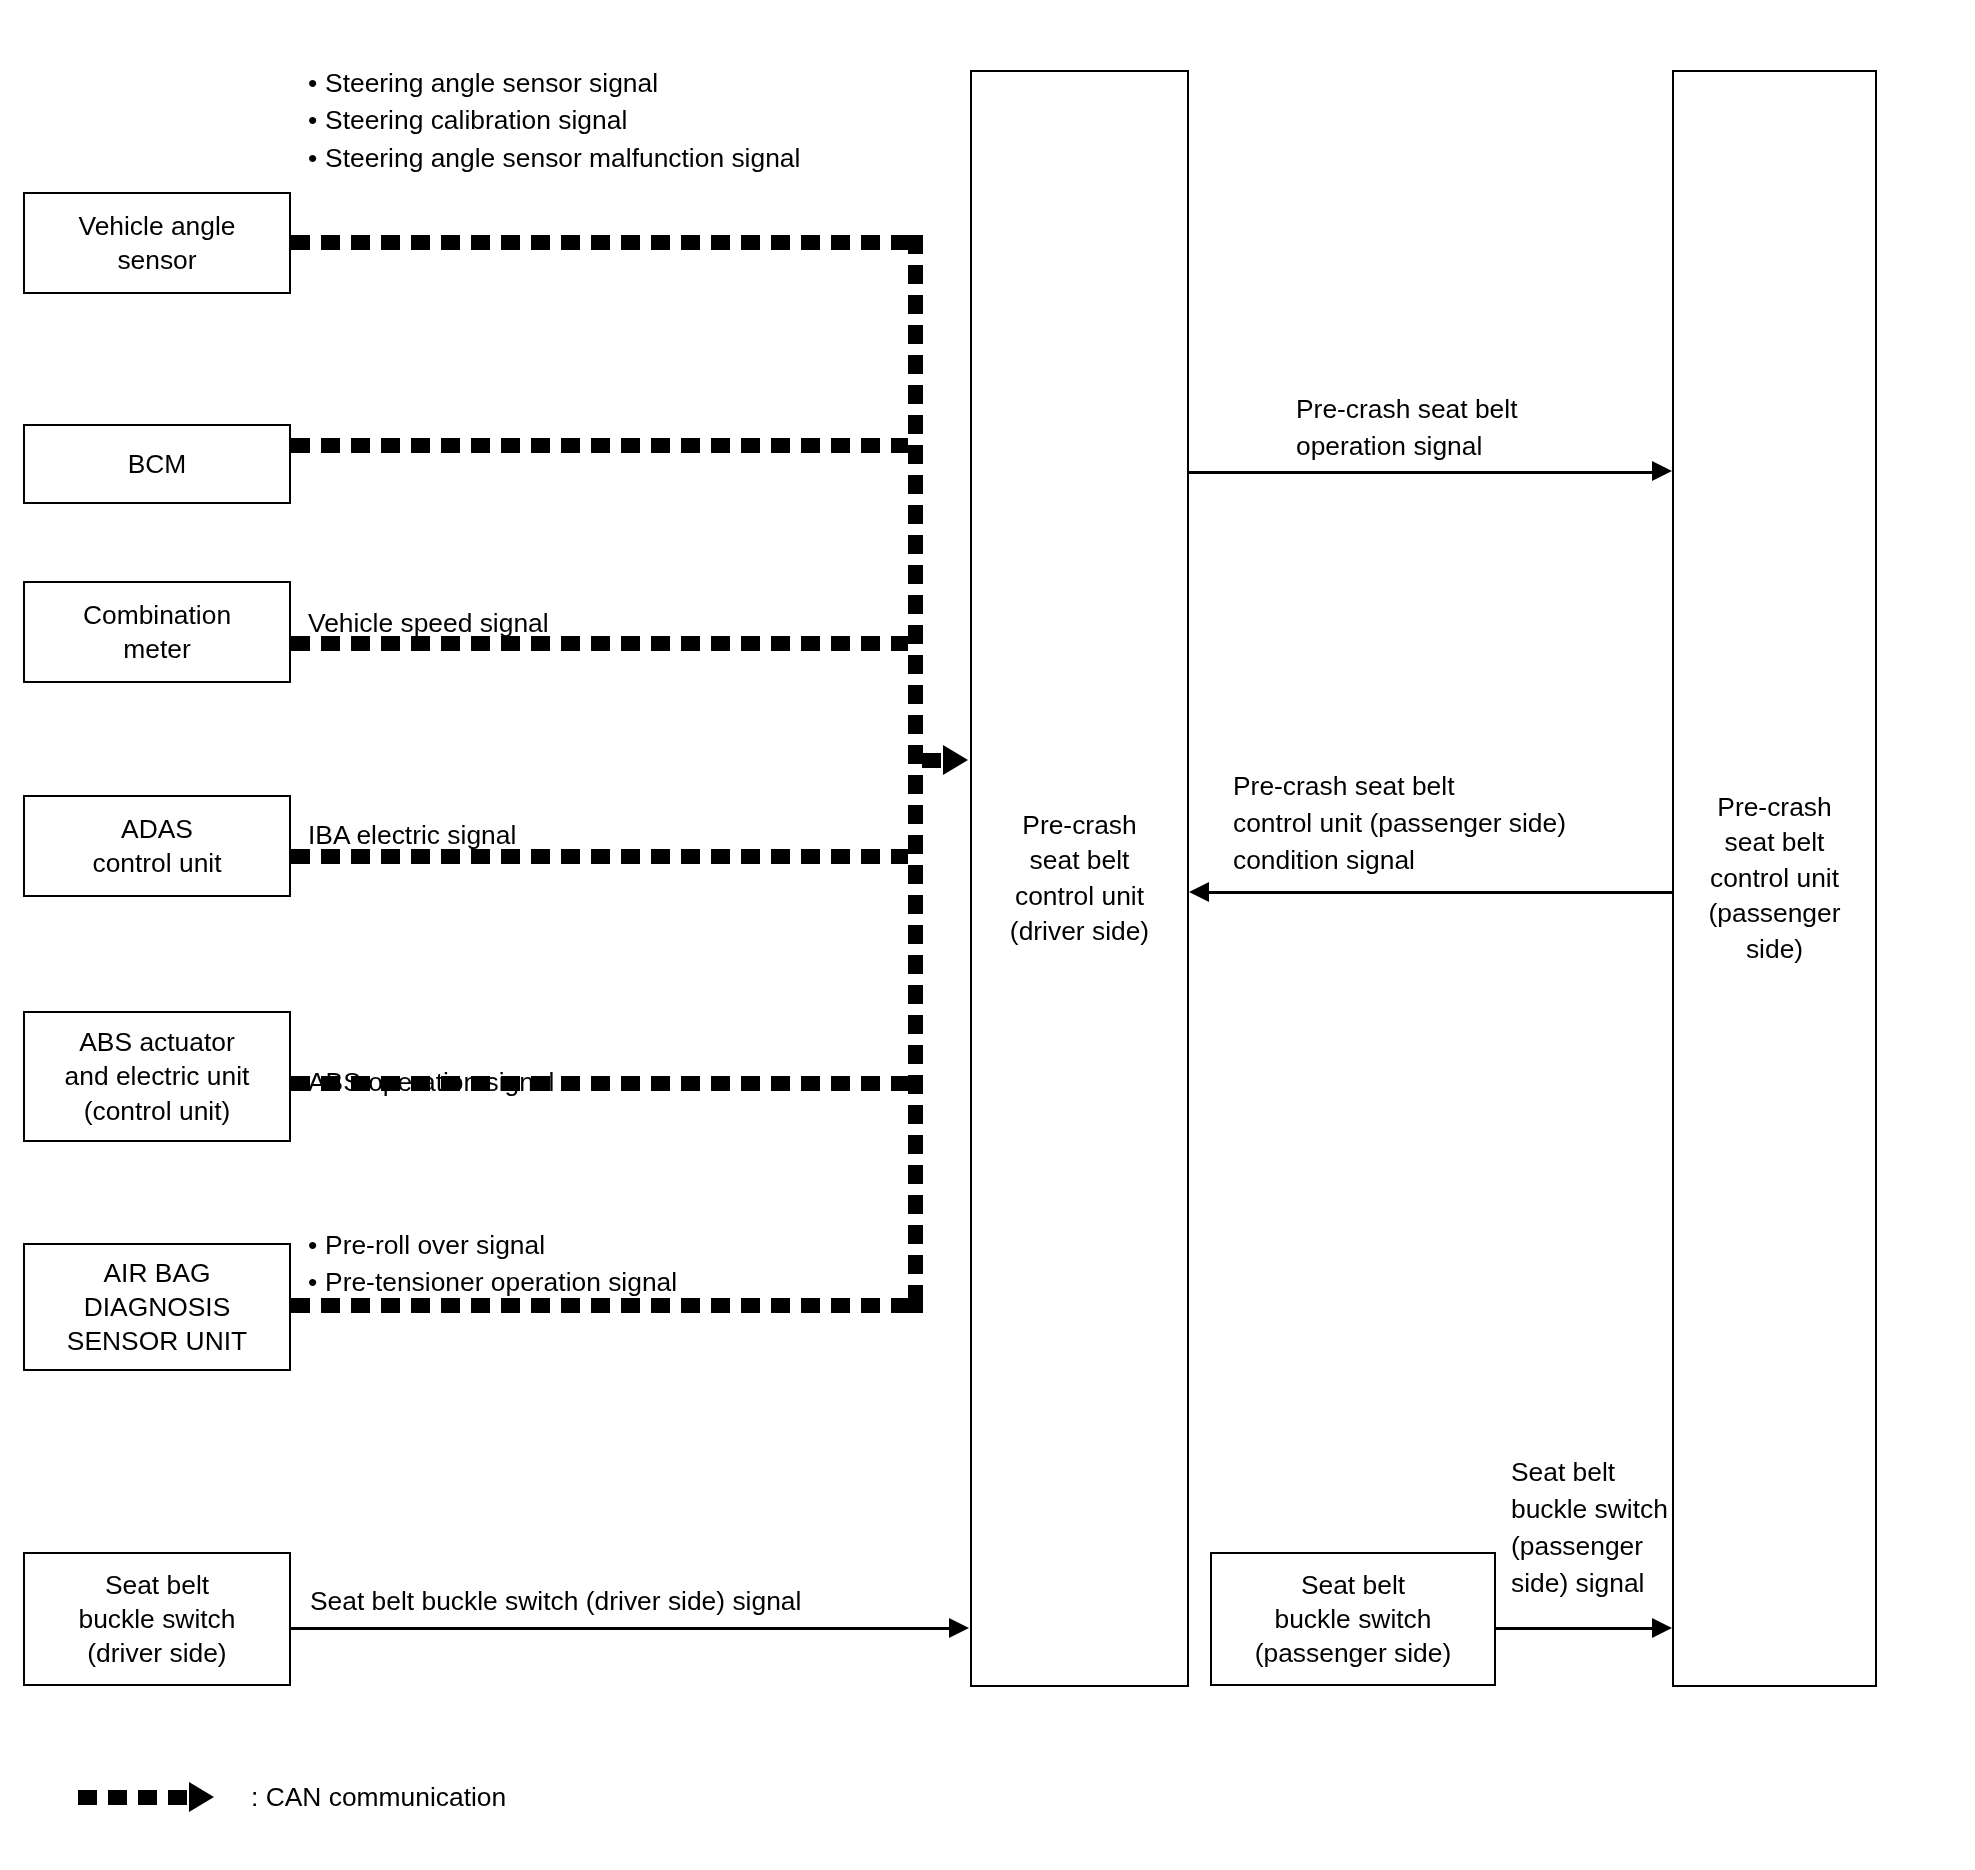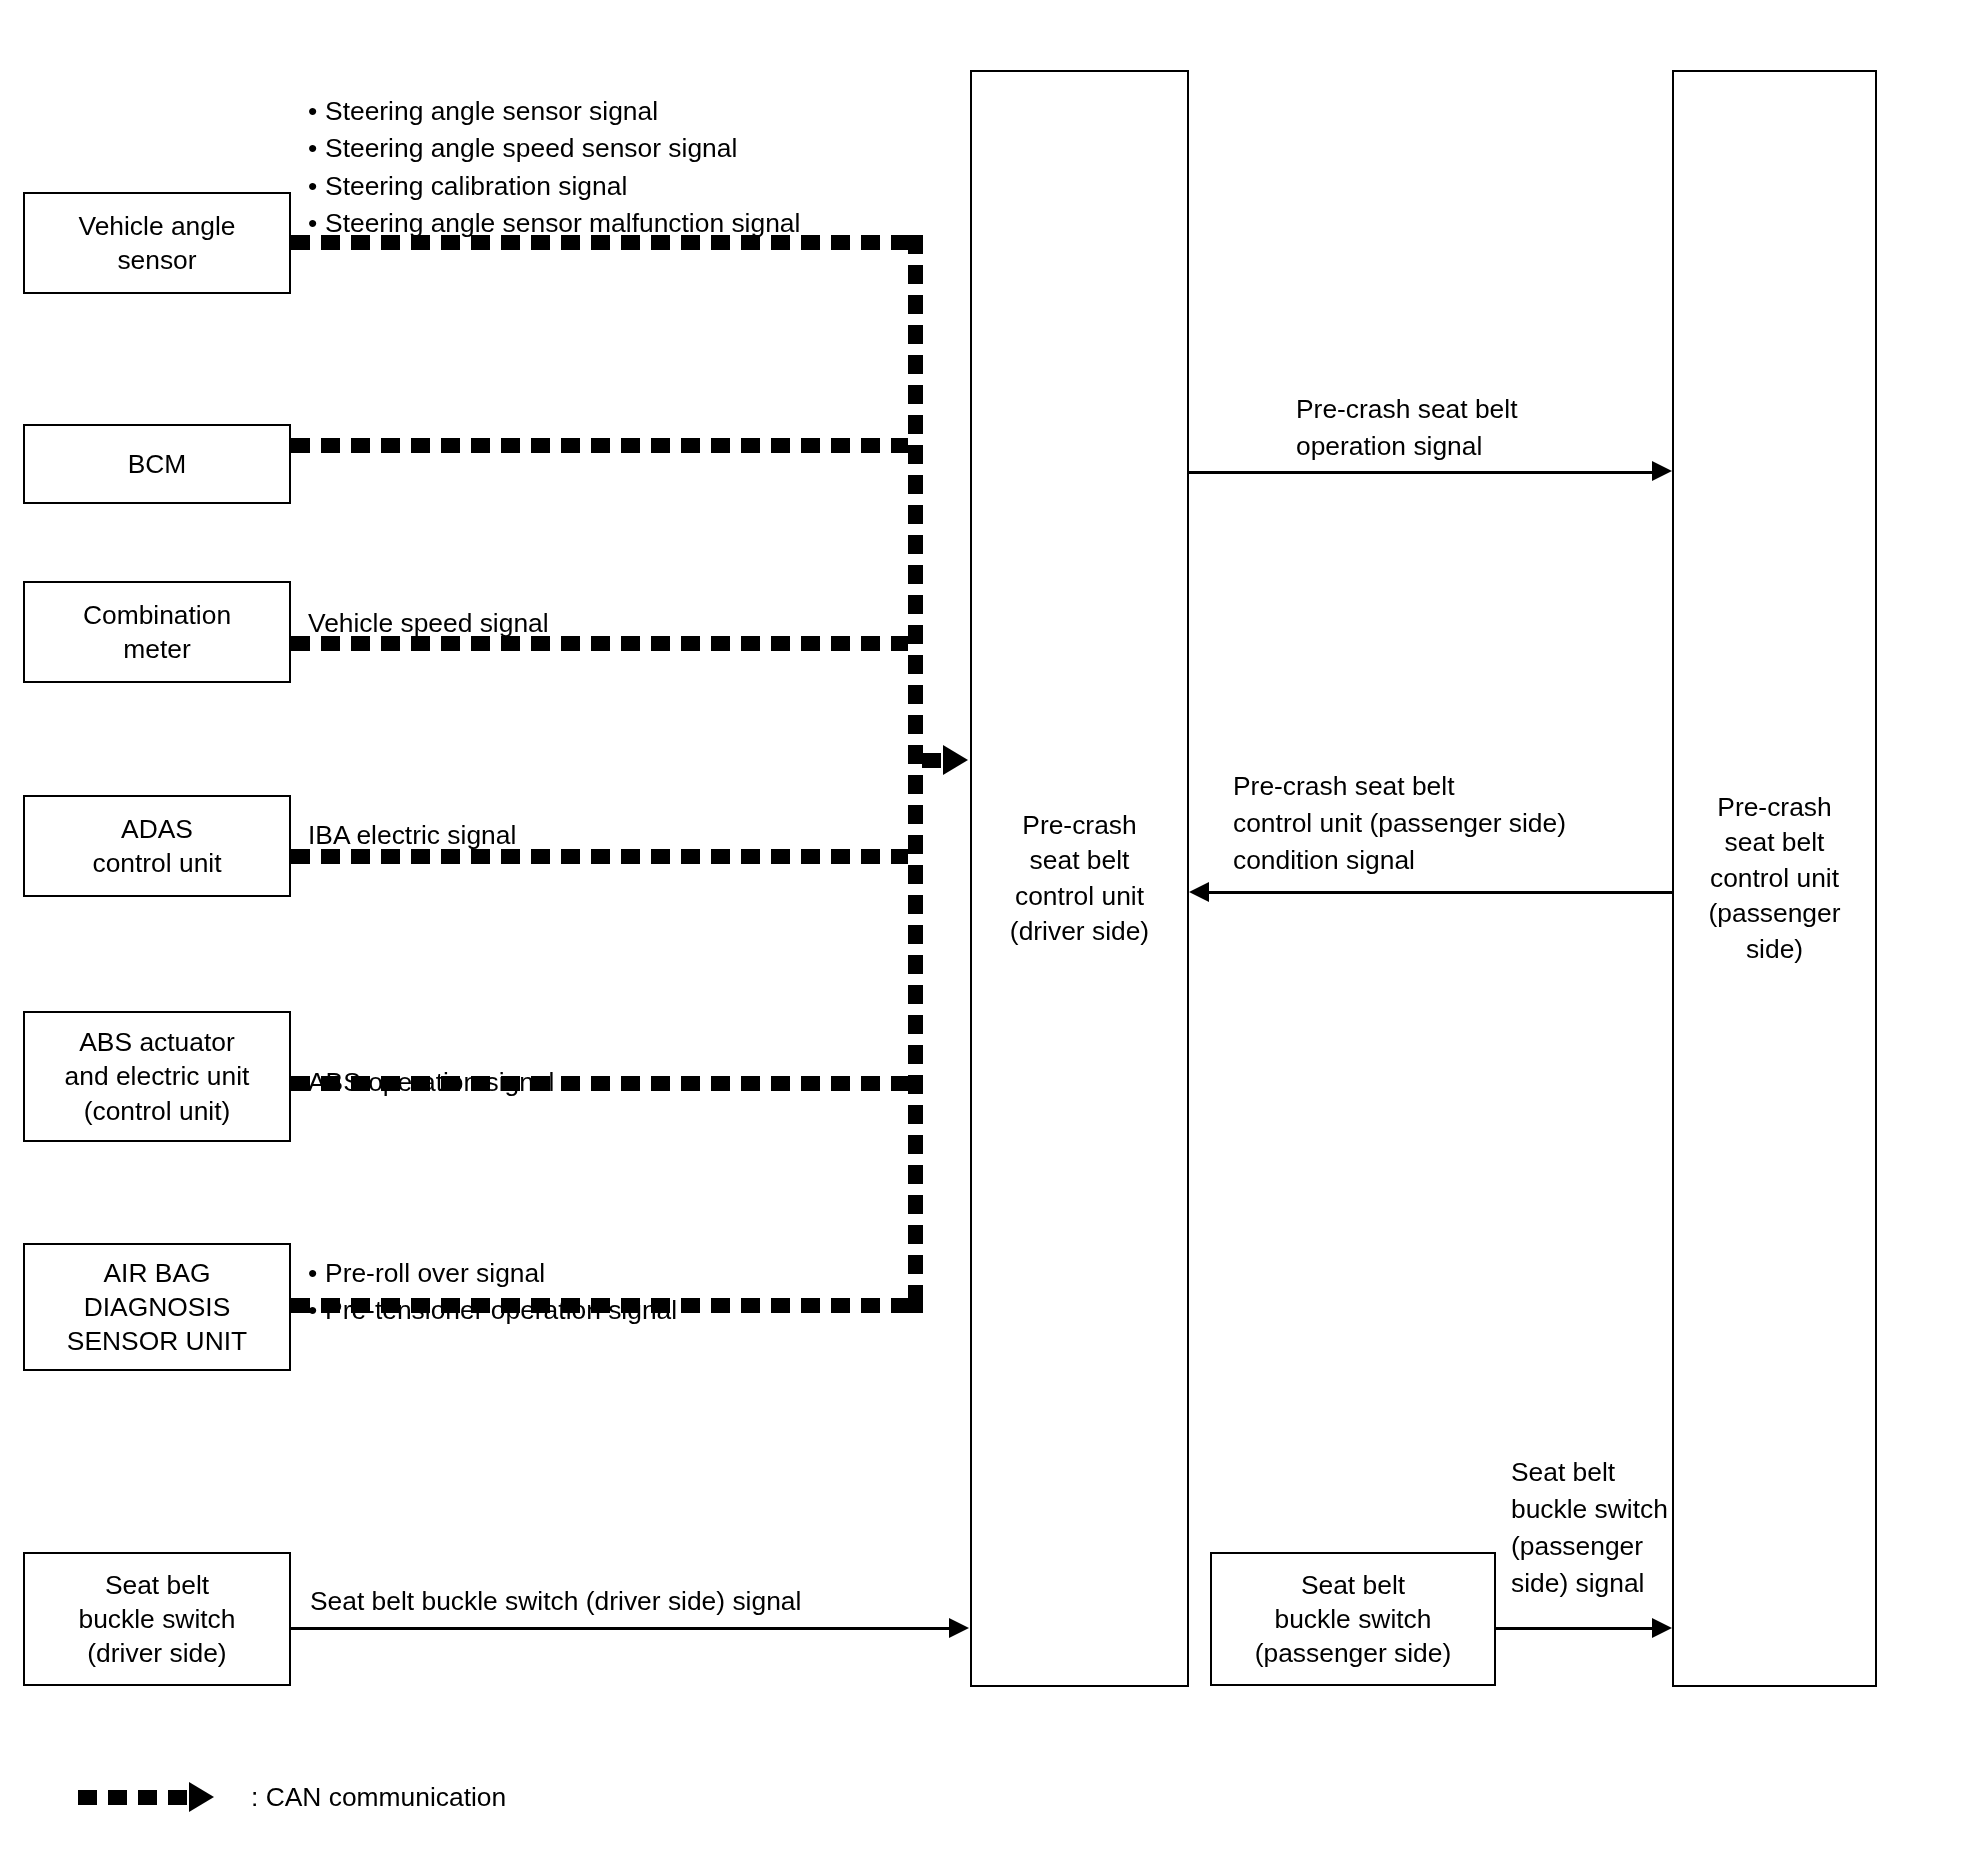--- a/index.html
+++ b/index.html
@@ -30,21 +30,21 @@
          box-shadow:inset 0 0 0 0 #000;}
   .can-v{position:absolute;width:14.7px;
          background:repeating-linear-gradient(to bottom,#000 0 18.6px,#fff 18.6px 30px);}
   .can-solid{position:absolute;background:#000;}
   .can-arrow{position:absolute;width:0;height:0;
              border-top:15.6px solid transparent;border-bottom:15.6px solid transparent;
              border-left:25.4px solid #000;}
 
   
   .lbl{position:absolute;font-size:26.4px;line-height:1.40;white-space:pre;}
-  .bullets{position:absolute;font-size:26.4px;line-height:1.42;margin-top:28px;}
+  .bullets{position:absolute;font-size:26.4px;line-height:1.42;}
   .bullets div{white-space:pre;}
   .bullets div::before{content:"\2022";margin-right:7.8px;}
 
   
   #legend{position:absolute;display:flex;align-items:center;gap:16px;}
   #legend .swatch{position:relative;width:112px;height:14.7px;
        background:repeating-linear-gradient(to right,#000 0 18.6px,#fff 18.6px 30px);}
   #legend .swtip{position:absolute;left:111px;top:-8.3px;width:0;height:0;
        border-top:15.6px solid transparent;border-bottom:15.6px solid transparent;
        border-left:25.4px solid #000;}
@@ -127,21 +127,20 @@
   <div class="can-v" style="left:908px;top:235px;width:14.7px;height:1078px;"></div>
 
   <div class="can-solid" style="left:908px;top:235px;width:14.7px;height:14.7px;"></div>
   <div class="can-solid" style="left:908px;top:1298px;width:14.7px;height:14.7px;"></div>
 
   <div class="can-h" style="left:922px;top:753px;width:22.5px;"></div>
   <div class="can-arrow" style="left:943px;top:745px;"></div>
 
   <div class="bullets" style="left:308px;top:65px;">
     <div>Steering angle sensor signal</div>
-    <div>Steering angle speed sensor signal</div>
     <div>Steering calibration signal</div>
     <div>Steering angle sensor malfunction signal</div>
   </div>
 
 
   <div class="lbl" style="left:308px;top:605px;">Vehicle speed signal</div>
 
   <div class="lbl" style="left:308px;top:817px;">IBA electric signal</div>
 
   <div class="lbl" style="left:308px;top:1045px;margin-top:19px;">ABS operation signal</div>

